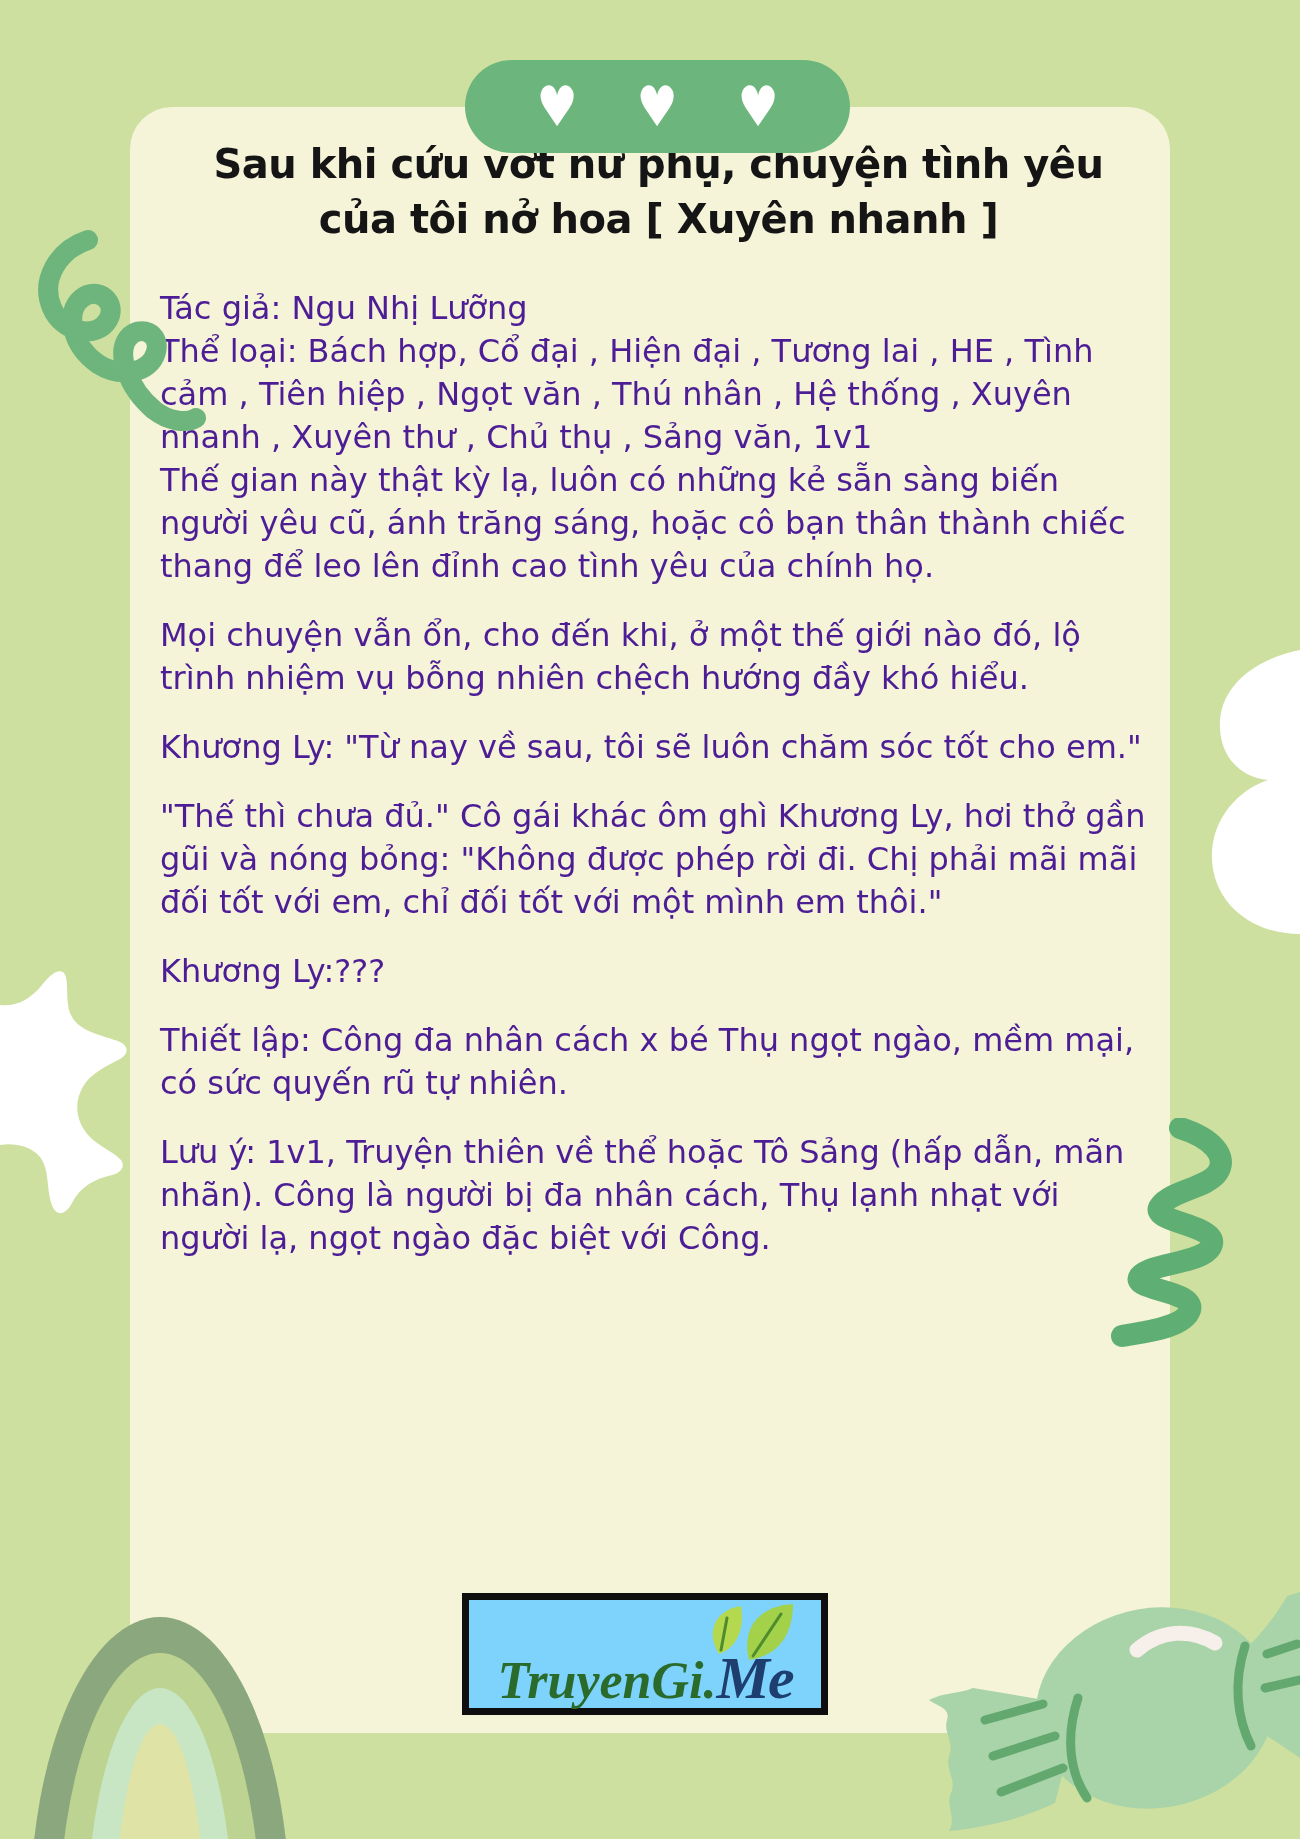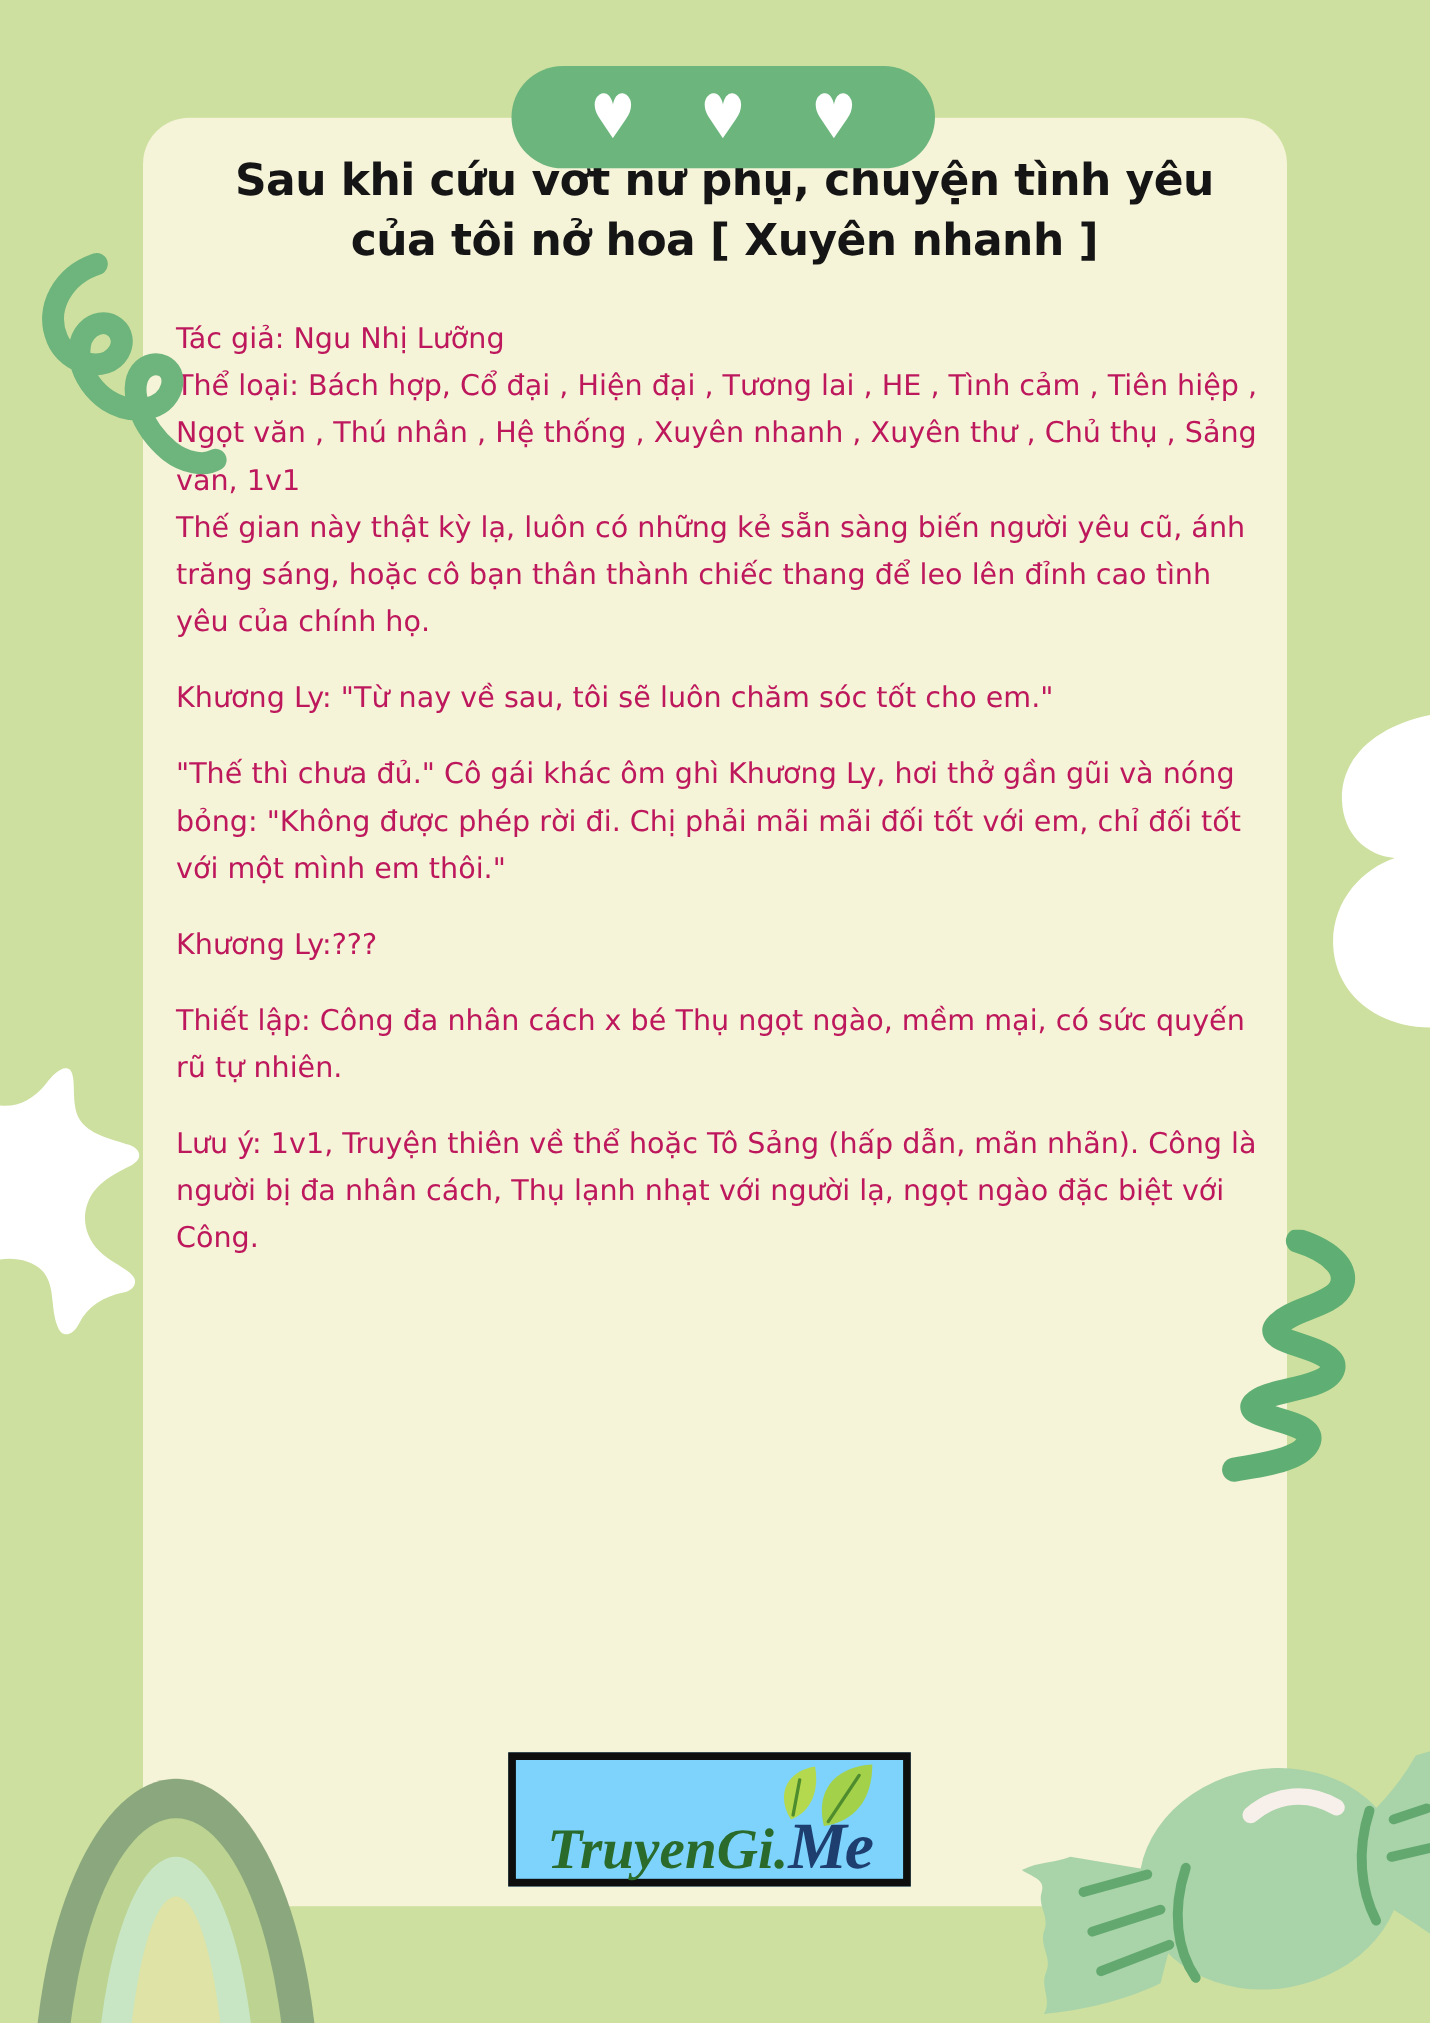--- a/index.html
+++ b/index.html
@@ -7,21 +7,21 @@
   .stage{position:relative;width:1300px;height:1839px;background:#cde09f;overflow:hidden;margin:0 auto;}
 
   
   .card{position:absolute;left:130px;top:107px;width:1040px;height:1626px;
         background:#f5f3d8;border-radius:42px;z-index:2;}
   .card-content{padding:30px 13px 0 30px;}
 
   .title{font-size:40px;line-height:55px;font-weight:bold;color:#151515;
          text-align:center;letter-spacing:-0.5px;margin-bottom:40px;}
 
-  .bodytext{font-size:26px;line-height:43px;color:#be185d;}
+  .bodytext{font-size:32px;line-height:43px;color:#4c1d95;}
   .bodytext p{margin:26px 0 0 0;}
   .bodytext p.tight{margin-top:0;}
 
   
   .hearts-pill{position:absolute;left:465px;top:60px;width:385px;height:93px;
                background:#6cb57d;border-radius:48px;z-index:5;
                display:flex;align-items:center;justify-content:center;gap:50px;}
   .hearts-pill .heart{color:#ffffff;font-size:56px;line-height:1;transform:scaleX(.82);}
 
   
@@ -60,20 +60,21 @@
   <div class="card">
     <div class="card-content">
       <div class="title">
         <div>Sau khi cứu vớt nữ phụ, chuyện tình yêu</div>
         <div>của tôi nở hoa [ Xuyên nhanh ]</div>
       </div>
       <div class="bodytext">
         <p class="tight">Tác giả: Ngu Nhị Lưỡng</p>
         <p class="tight">Thể loại: Bách hợp, Cổ đại , Hiện đại , Tương lai , HE , Tình cảm , Tiên hiệp , Ngọt văn , Thú nhân , Hệ thống , Xuyên nhanh , Xuyên thư , Chủ thụ , Sảng văn, 1v1</p>
         <p class="tight">Thế gian này thật kỳ lạ, luôn có những kẻ sẵn sàng biến người yêu cũ, ánh trăng sáng, hoặc cô bạn thân thành chiếc thang để leo lên đỉnh cao tình yêu của chính họ.</p>
+        <p>Mọi chuyện vẫn ổn, cho đến khi, ở một thế giới nào đó, lộ trình nhiệm vụ bỗng nhiên chệch hướng đầy khó hiểu.</p>
         <p>Khương Ly: "Từ nay về sau, tôi sẽ luôn chăm sóc tốt cho em."</p>
         <p>"Thế thì chưa đủ." Cô gái khác ôm ghì Khương Ly, hơi thở gần gũi và nóng bỏng: "Không được phép rời đi. Chị phải mãi mãi đối tốt với em, chỉ đối tốt với một mình em thôi."</p>
         <p>Khương Ly:???</p>
         <p>Thiết lập: Công đa nhân cách x bé Thụ ngọt ngào, mềm mại, có sức quyến rũ tự nhiên.</p>
         <p>Lưu ý: 1v1, Truyện thiên về thể hoặc Tô Sảng (hấp dẫn, mãn nhãn). Công là người bị đa nhân cách, Thụ lạnh nhạt với người lạ, ngọt ngào đặc biệt với Công.</p>
       </div>
     </div>
   </div>
 
   <div class="hearts-pill">

